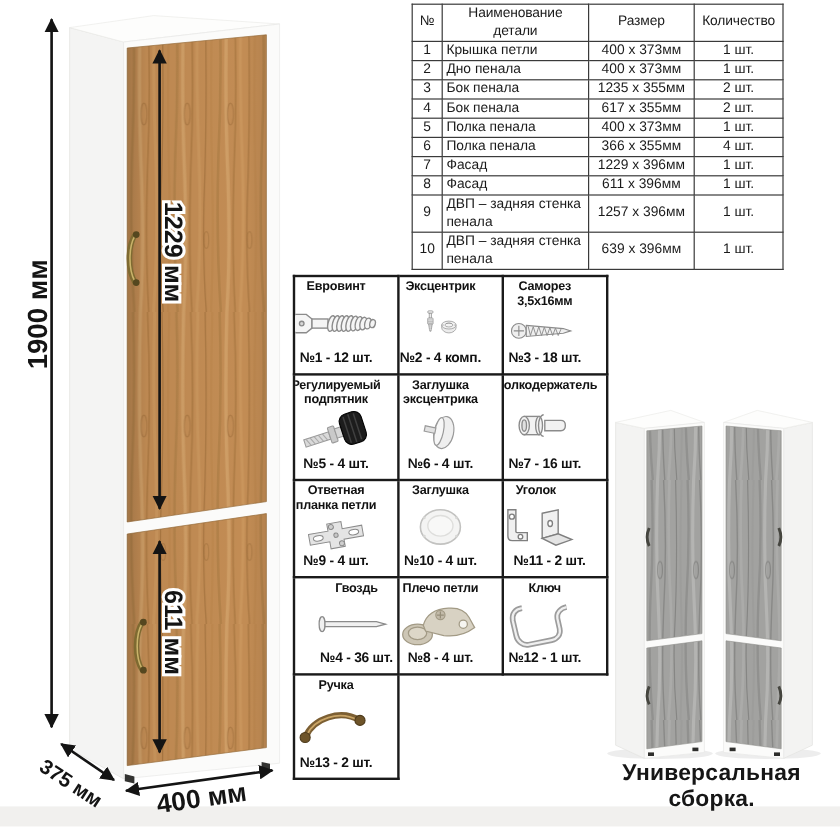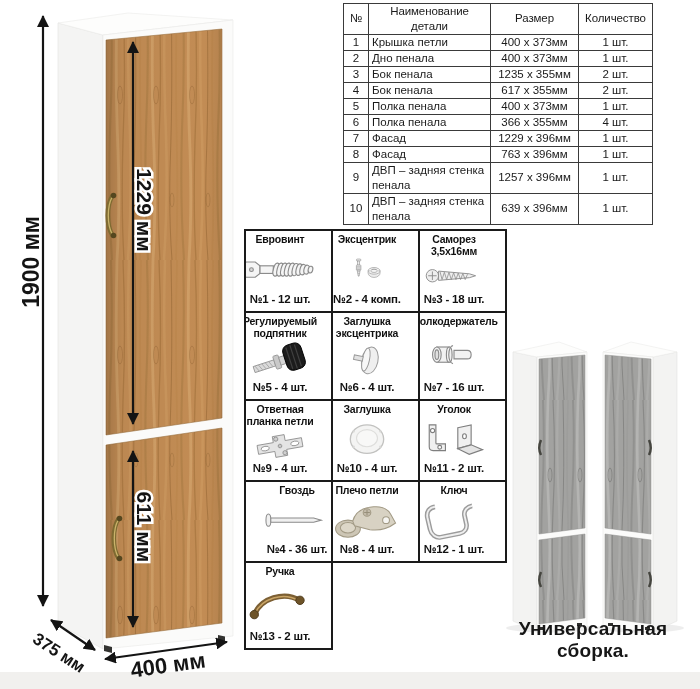--- a/index.html
+++ b/index.html
@@ -20,21 +20,21 @@
 
   table.hw{position:absolute;left:244px;top:229px;border-collapse:collapse;table-layout:fixed;background:transparent;}
   table.hw td{border:2px solid #1a1a1a;width:85px;padding:0;vertical-align:top;background:#fff;overflow:hidden;}
   table.hw td.empty{border:none;background:transparent;}
   .hw-cell{display:flex;flex-direction:column;align-items:center;justify-content:space-between;width:68px;}
   .hw-title{font-weight:bold;font-size:10.5px;line-height:1.12;text-align:center;margin-top:3px;color:#111;
             letter-spacing:-0.2px;width:83px;}
   .hw-icon{flex:1 1 auto;width:80px;min-height:0;}
   .hw-count{font-weight:bold;font-size:11.5px;color:#111;margin-bottom:4px;letter-spacing:-0.2px;}
 
-  .caption{position:absolute;left:486px;top:618px;width:214px;text-align:center;
+  .caption{position:absolute;left:486px;top:634px;width:214px;text-align:center;
            font-weight:bold;font-size:19px;color:#161616;letter-spacing:0.2px;}
   .hidden-defs{position:absolute;width:0;height:0;overflow:hidden;}
 </style>
 </head>
 <body>
 
 <div class="canvas">
 
   <div class="floor"></div>
 
@@ -183,21 +183,21 @@
         </tr>
         <tr>
           <td class="c0">7</td>
           <td class="c1">Фасад</td>
           <td class="c2">1229 х 396мм</td>
           <td class="c3">1 шт.</td>
         </tr>
         <tr>
           <td class="c0">8</td>
           <td class="c1">Фасад</td>
-          <td class="c2">763 х 396мм</td>
+          <td class="c2">611 х 396мм</td>
           <td class="c3">1 шт.</td>
         </tr>
         <tr>
           <td class="c0">9</td>
           <td class="c1">ДВП – задняя стенка пенала</td>
           <td class="c2">1257 х 396мм</td>
           <td class="c3">1 шт.</td>
         </tr>
         <tr>
           <td class="c0">10</td>
@@ -281,21 +281,21 @@
           <td>
             <div class="hw-cell" style="height: 77px;">
               <div class="hw-title">Заглушка</div>
               <svg class="hw-icon" viewBox="0 0 84 46" preserveAspectRatio="xMidYMid meet">
                 <use href="#cover-cap-icon" xlink:href="#cover-cap-icon"></use>
               </svg>
               <div class="hw-count">№10 - 4 шт.</div>
             </div>
           </td>
           <td>
-            <div class="hw-cell" style="height: 77px;">
+            <div class="hw-cell" style="height: 77px; align-items: flex-end;">
               <div class="hw-title">Уголок</div>
               <svg class="hw-icon" viewBox="0 0 84 46" preserveAspectRatio="xMidYMid meet">
                 <use href="#angle-bracket-icon" xlink:href="#angle-bracket-icon"></use>
               </svg>
               <div class="hw-count">№11 - 2 шт.</div>
             </div>
           </td>
         </tr>
         <tr style="height: 81px;">
           <td>

